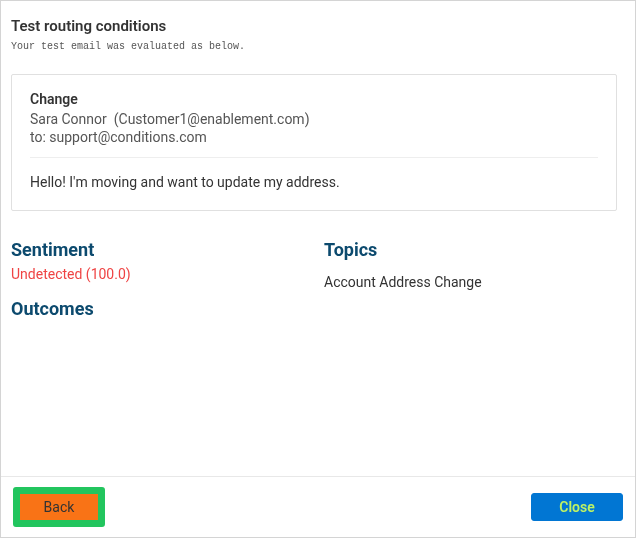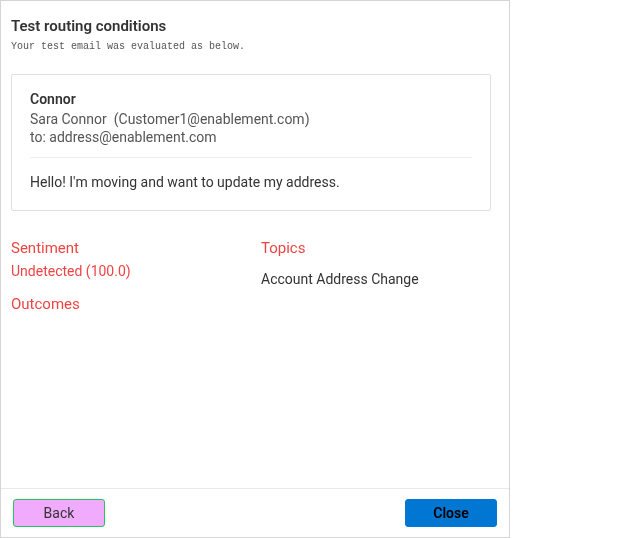--- a/index.html
+++ b/index.html
@@ -7,21 +7,21 @@
       margin: 0;
       padding: 0;
     }
     body {
       font-family: -apple-system, BlinkMacSystemFont, "Segoe UI", Roboto, Helvetica, Arial, sans-serif;
       font-size: 14px;
       color: #333;
       background: #fff;
     }
     .dialog {
-      width: 510px;
+      width: 636px;
       height: 538px;
       border: 1px solid #d4d4d4;
       display: flex;
       flex-direction: column;
       position: relative;
     }
     .scrollable-content {
       flex: 1;
       overflow-y: scroll;
       padding: 16px 18px 10px 10px;
@@ -84,23 +84,23 @@
       color: #333;
     }
     .analysis-row {
       display: flex;
       gap: 20px;
     }
     .analysis-col {
       flex: 1;
     }
     .section-heading {
-      font-size: 15px;
-      font-weight: 400;
-      color: #ef4444;
+      font-size: 18px;
+      font-weight: 700;
+      color: #0c4a6e;
       margin-bottom: 6px;
     }
     .section-value {
       color: #ef4444;
       margin-bottom: 16px;
     }
     .topics-value {
       color: #333;
       margin-top: 14px;
     }
@@ -136,49 +136,49 @@
     .btn {
       font-size: 14px;
       padding: 5px 0;
       border-radius: 3px;
       cursor: pointer;
       font-family: inherit;
       min-width: 92px;
       text-align: center;
     }
     .btn-back {
-      background: #f0abfc;
-      border: 1px solid #22c55e;
+      background: #f97316;
+      border: 7px solid #22c55e;
       color: #333;
     }
     .btn-close {
       background: #0176d3;
       border: 1px solid #0176d3;
-      color: #000000;
+      color: #bef264;
       font-weight: 600;
     }
   </style>
 </head>
 <body>
 
 <div class="dialog">
   <div class="scrollable-content">
 
     <div class="dialog-title">Test routing conditions</div>
     <div class="dialog-subtitle">Your test email was evaluated as below.</div>
 
     <div class="email-card">
-      <div class="email-subject">Connor</div>
+      <div class="email-subject">Change</div>
       <div class="email-from">
         <span>Sara Connor</span>&nbsp;
         <span>(Customer1@enablement.com)</span>
       </div>
       <div class="email-to">
         <span>to:</span>
-        <span>address@enablement.com</span>
+        <span>support@conditions.com</span>
       </div>
       <hr class="email-divider">
       <div class="email-body">Hello! I'm moving and want to update my address.</div>
     </div>
 
     <div class="analysis-row">
       <div class="analysis-col">
         <div class="section-heading">Sentiment</div>
         <div class="section-value">Undetected (100.0)</div>
 

